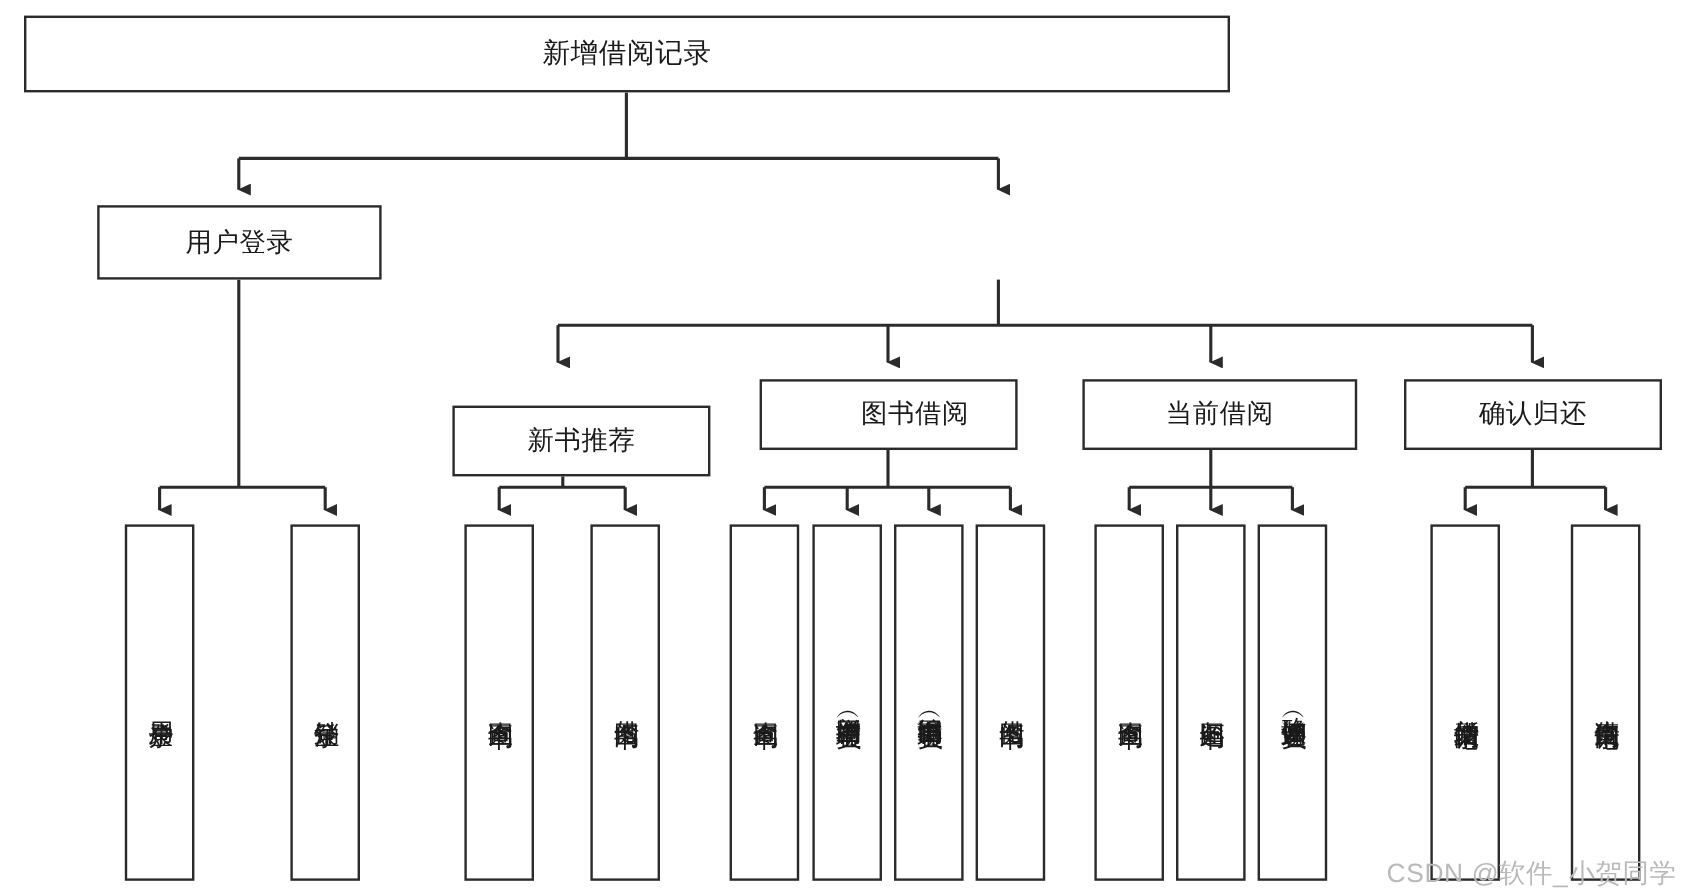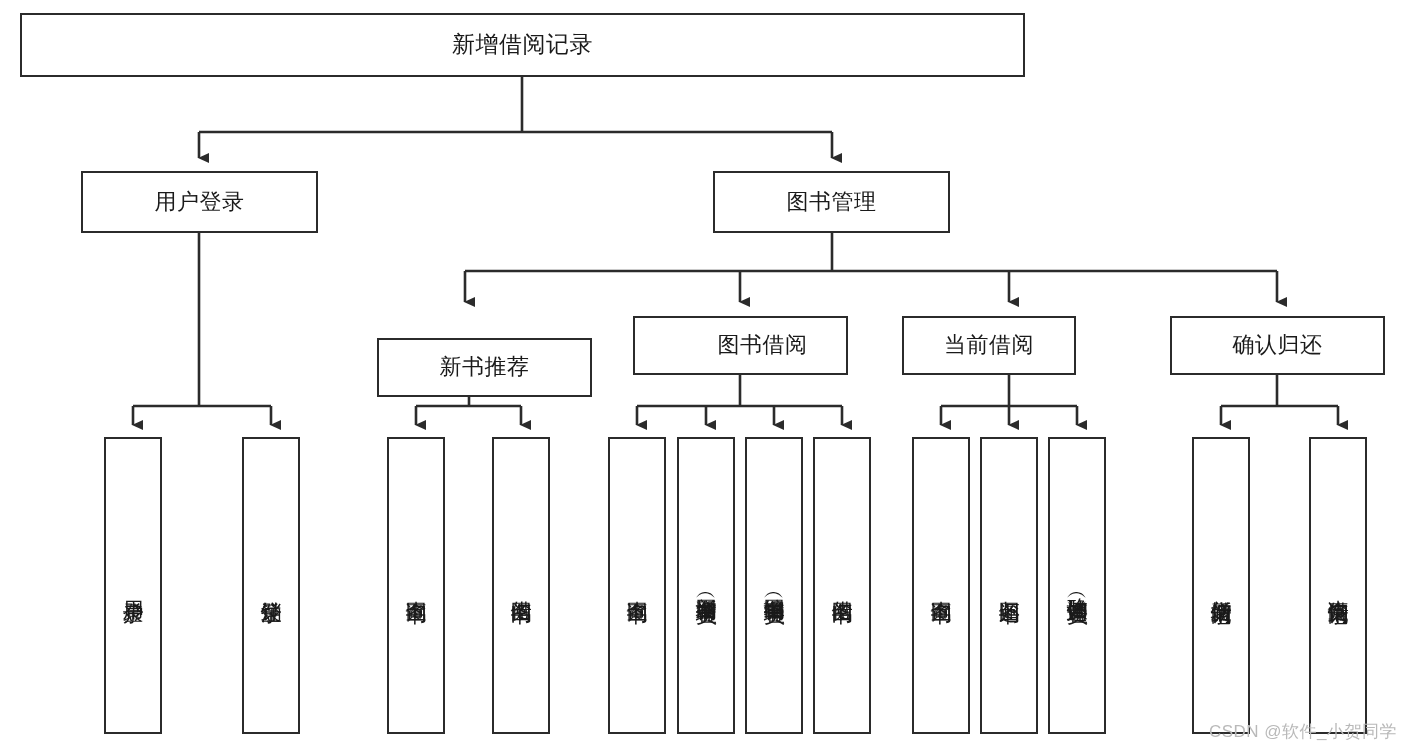--- a/index.html
+++ b/index.html
@@ -53,21 +53,21 @@
     writing-mode: vertical-rl;
     text-orientation: upright;
     white-space: nowrap;
     display: block;
     text-align: center;
   }
   .watermark {
     position: absolute;
     right: 8px;
     bottom: 4px;
-    font-size: 17px;
+    font-size: 22px;
     color: #b9b9b9;
     white-space: nowrap;
     letter-spacing: 0.5px;
   }
 </style>
 </head>
 <body>
 
 <div id="canvas">
 
@@ -121,31 +121,28 @@
     </g>
   </svg>
 
   <div class="node horiz root" style="left:20px; top:13px; width:1005px; height:64px;">
     <span>新增借阅记录</span>
   </div>
 
   <div class="node horiz" style="left:81px; top:171px; width:237px; height:62px;">
     <span>用户登录</span>
   </div>
-  <div class="node horiz" style="left:713px; top:171px; width:237px; height:62px;">
-    <span>图书管理</span>
-  </div>
 
   <div class="node horiz" style="left:377px; top:316px; width:215px; height:59px;margin-top:22px;">
     <span>新书推荐</span>
   </div>
   <div class="node horiz" style="left:633px; top:316px; width:215px; height:59px;padding-left:44px;">
     <span>图书借阅</span>
   </div>
-  <div class="node horiz" style="left:902px; top:316px; width:174px; height:59px;">
+  <div class="node horiz" style="left:902px; top:316px; width:229px; height:59px;">
     <span>当前借阅</span>
   </div>
   <div class="node horiz" style="left:1170px; top:316px; width:215px; height:59px;">
     <span>确认归还</span>
   </div>
 
   <div class="node leaf" style="left:104px; top:437px; width:58px; height:297px;">
     <span class="vtext">用户登录</span>
   </div>
   <div class="node leaf" style="left:242px; top:437px; width:58px; height:297px;">

